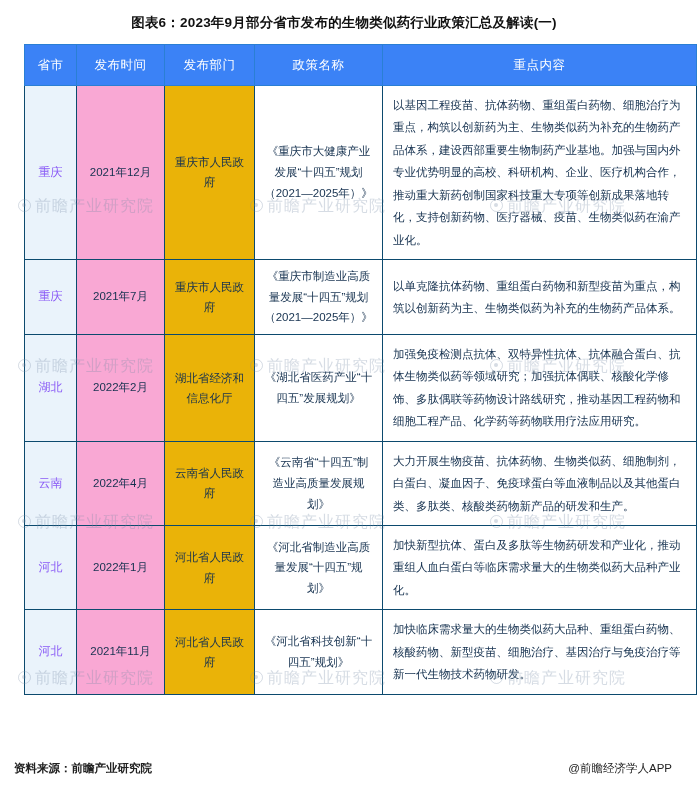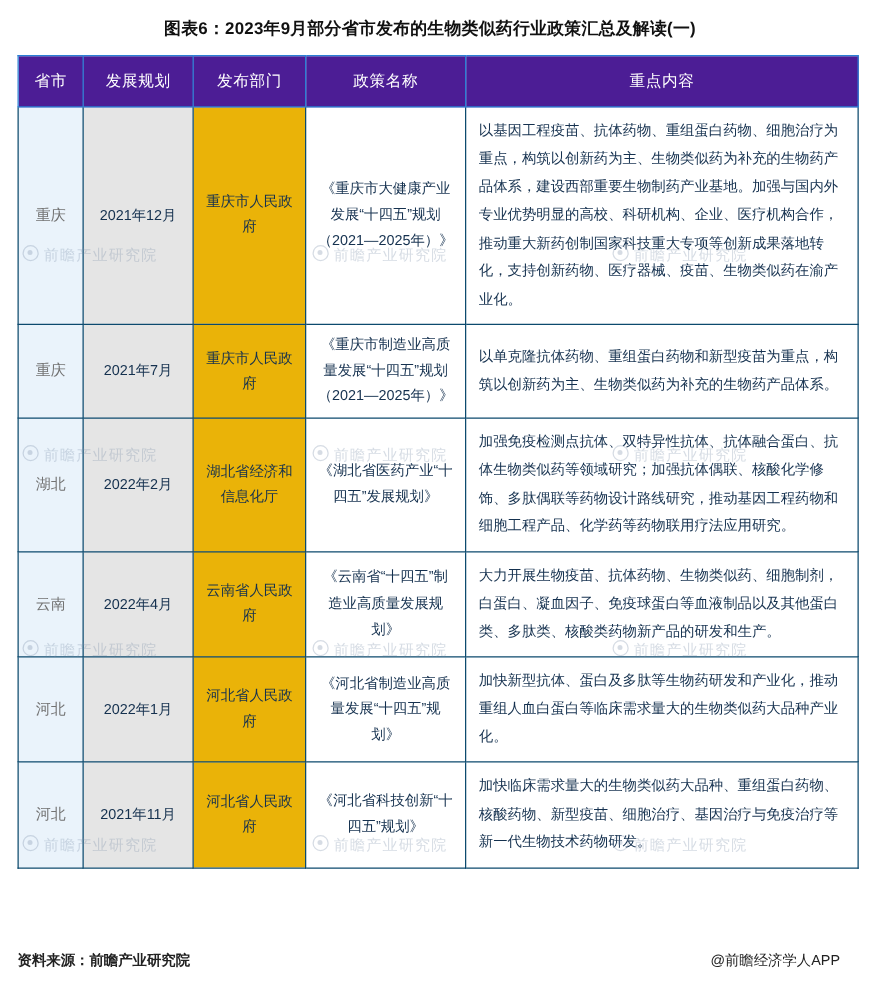--- a/index.html
+++ b/index.html
@@ -13,21 +13,21 @@
     font-family: "Liberation Sans", "DejaVu Sans", sans-serif;
     color: #1a1a1a;
     position: relative;
     overflow: hidden;
   }
   .page {
     width: 688px;
     height: 792px;
     position: relative;
     box-sizing: border-box;
-    padding: 0 14px;
+    padding: 0 24px;
   }
   .title {
     text-align: center;
     font-size: 13.5px;
     font-weight: bold;
     color: #111111;
     padding: 14px 0 12px 0;
     letter-spacing: 0.2px;
   }
   table.policy {
@@ -35,40 +35,40 @@
     width: 672px;
     table-layout: fixed;
     position: relative;
     z-index: 2;
   }
   table.policy th, table.policy td {
     border: 1px solid #0c4a6e;
     vertical-align: middle;
   }
   table.policy thead th {
-    background: #4c1d95;
+    background: #3b82f6;
     color: #ffffff;
     font-size: 12.5px;
     font-weight: normal;
     height: 38px;
     text-align: center;
     border: 1px solid #2a7fd4;
     letter-spacing: 0.5px;
   }
   td.c-prov {
     background: #eaf3fb;
     text-align: center;
     font-size: 12px;
-    color: #737373;
+    color: #8b5cf6;
   }
   td.c-date {
     text-align: center;
     font-size: 11.5px;
     color: #15314f;
-    background: #e5e5e5;
+    background: #f9a8d4;
   }
   td.c-dept {
     text-align: center;
     font-size: 11.5px;
     color: #15314f;
     background: #eab308;
     line-height: 1.75;
     padding: 6px 6px;
   }
   td.c-name {
@@ -106,21 +106,21 @@
   
   .wm-layer {
     position: absolute;
     left: 0; top: 0;
     width: 700px; height: 792px;
     z-index: 5;
     pointer-events: none;
   }
   .wm {
     position: absolute;
-    font-size: 12px;
+    font-size: 16px;
     color: rgba(120, 140, 165, 0.30);
     white-space: nowrap;
     font-family: "Liberation Sans", sans-serif;
     letter-spacing: 1px;
   }
   .wm .dot {
     display: inline-block;
     width: 11px; height: 11px;
     border-radius: 50%;
     border: 1.5px solid rgba(120,140,165,0.30);
@@ -148,21 +148,21 @@
     <colgroup>
       <col style="width:52px">
       <col style="width:88px">
       <col style="width:90px">
       <col style="width:128px">
       <col style="width:314px">
     </colgroup>
     <thead>
       <tr>
         <th>省市</th>
-        <th>发展规划</th>
+        <th>发布时间</th>
         <th>发布部门</th>
         <th>政策名称</th>
         <th>重点内容</th>
       </tr>
     </thead>
     <tbody>
       <tr>
         <td class="c-prov">重庆</td>
         <td class="c-date">2021年12月</td>
         <td class="c-dept">重庆市人民政府</td>

